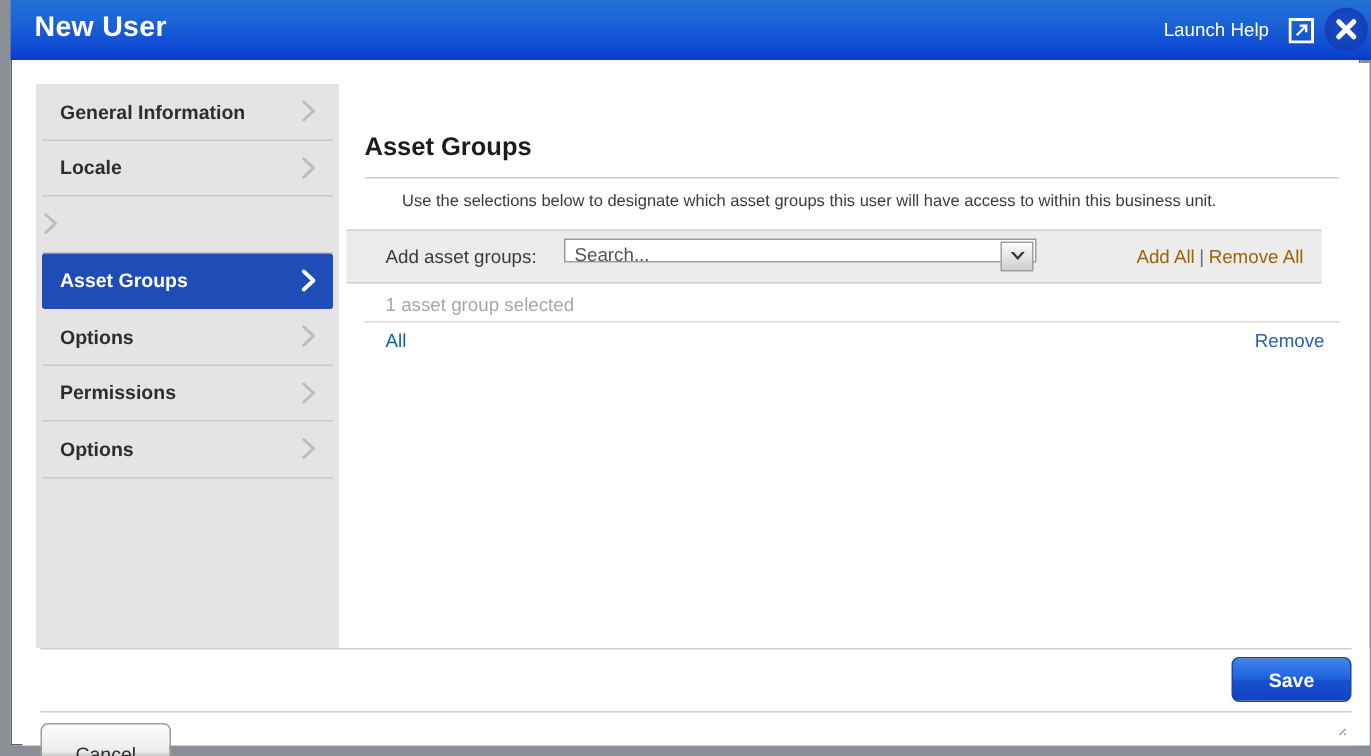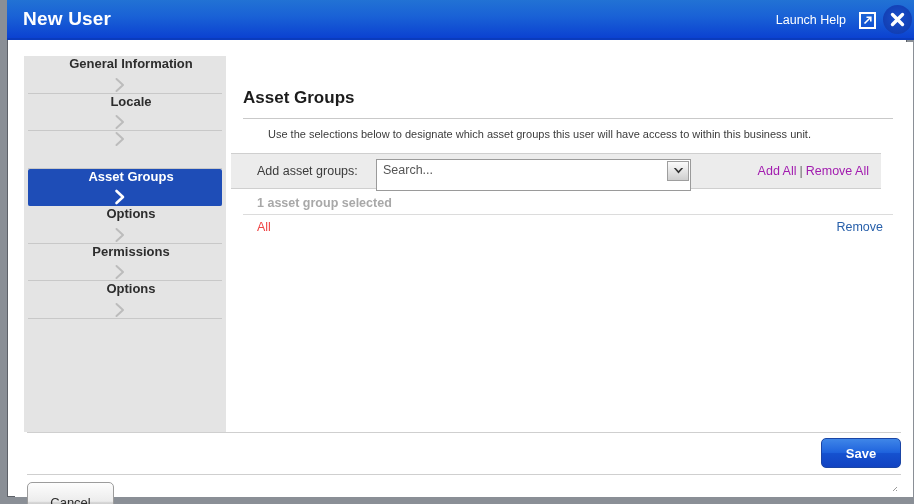--- a/index.html
+++ b/index.html
@@ -110,21 +110,20 @@
   }
   .nav-item {
     position: relative;
     height: 37.5px;
     margin: 0 4px;
     display: flex;
     align-items: center;
     border-bottom: 1px solid #c8c8c8;
     box-sizing: border-box;
     cursor: pointer;
-    flex-direction: column;
   }
   .nav-item:last-child { }
   .nav-label {
     font-size: 13px;
     color: #2d2d2d;
     font-weight: bold;
     padding-left: 12px;
     flex: 1;
     white-space: nowrap;
   }
@@ -194,21 +193,21 @@
     top: 10px;
     font-size: 12.5px;
     color: #3b3b3b;
     white-space: nowrap;
   }
   .combo {
     position: absolute;
     left: 145px;
     top: 5px;
     width: 315px;
-    height: 32px;
+    height: 16px;
     background: #ffffff;
     border: 1px solid #9a9a9a;
     box-sizing: border-box;
     cursor: text;
   }
   .combo-value {
     position: absolute;
     left: 6px;
     top: 3px;
     font-size: 12.5px;
@@ -230,33 +229,33 @@
     cursor: pointer;
   }
   .links {
     position: absolute;
     right: 12px;
     top: 10px;
     font-size: 12.5px;
     white-space: nowrap;
   }
   .links a {
-    color: #a21caf;
+    color: #a16207;
     text-decoration: none;
     cursor: pointer;
   }
   .links .sep { color: #6b6b6b; margin: 0 3px; }
 
   
   .sel-count {
     position: absolute;
     left: 30px;
     top: 140px;
     font-size: 12.5px;
-    font-weight: bold;
+    font-weight: normal;
     color: #a8a8a8;
     white-space: nowrap;
   }
   .rule-under-count {
     position: absolute;
     left: 16px;
     top: 158px;
     width: 650px;
     height: 1px;
     background: #dcdcdc;
@@ -266,21 +265,21 @@
     left: 16px;
     top: 160px;
     width: 650px;
     height: 26px;
   }
   .list-row .name {
     position: absolute;
     left: 14px;
     top: 4px;
     font-size: 12.5px;
-    color: #ef4444;
+    color: #0369a1;
   }
   .list-row .remove {
     position: absolute;
     right: 10px;
     top: 4px;
     font-size: 12.5px;
     color: #275faa;
     text-decoration: none;
     cursor: pointer;
   }

